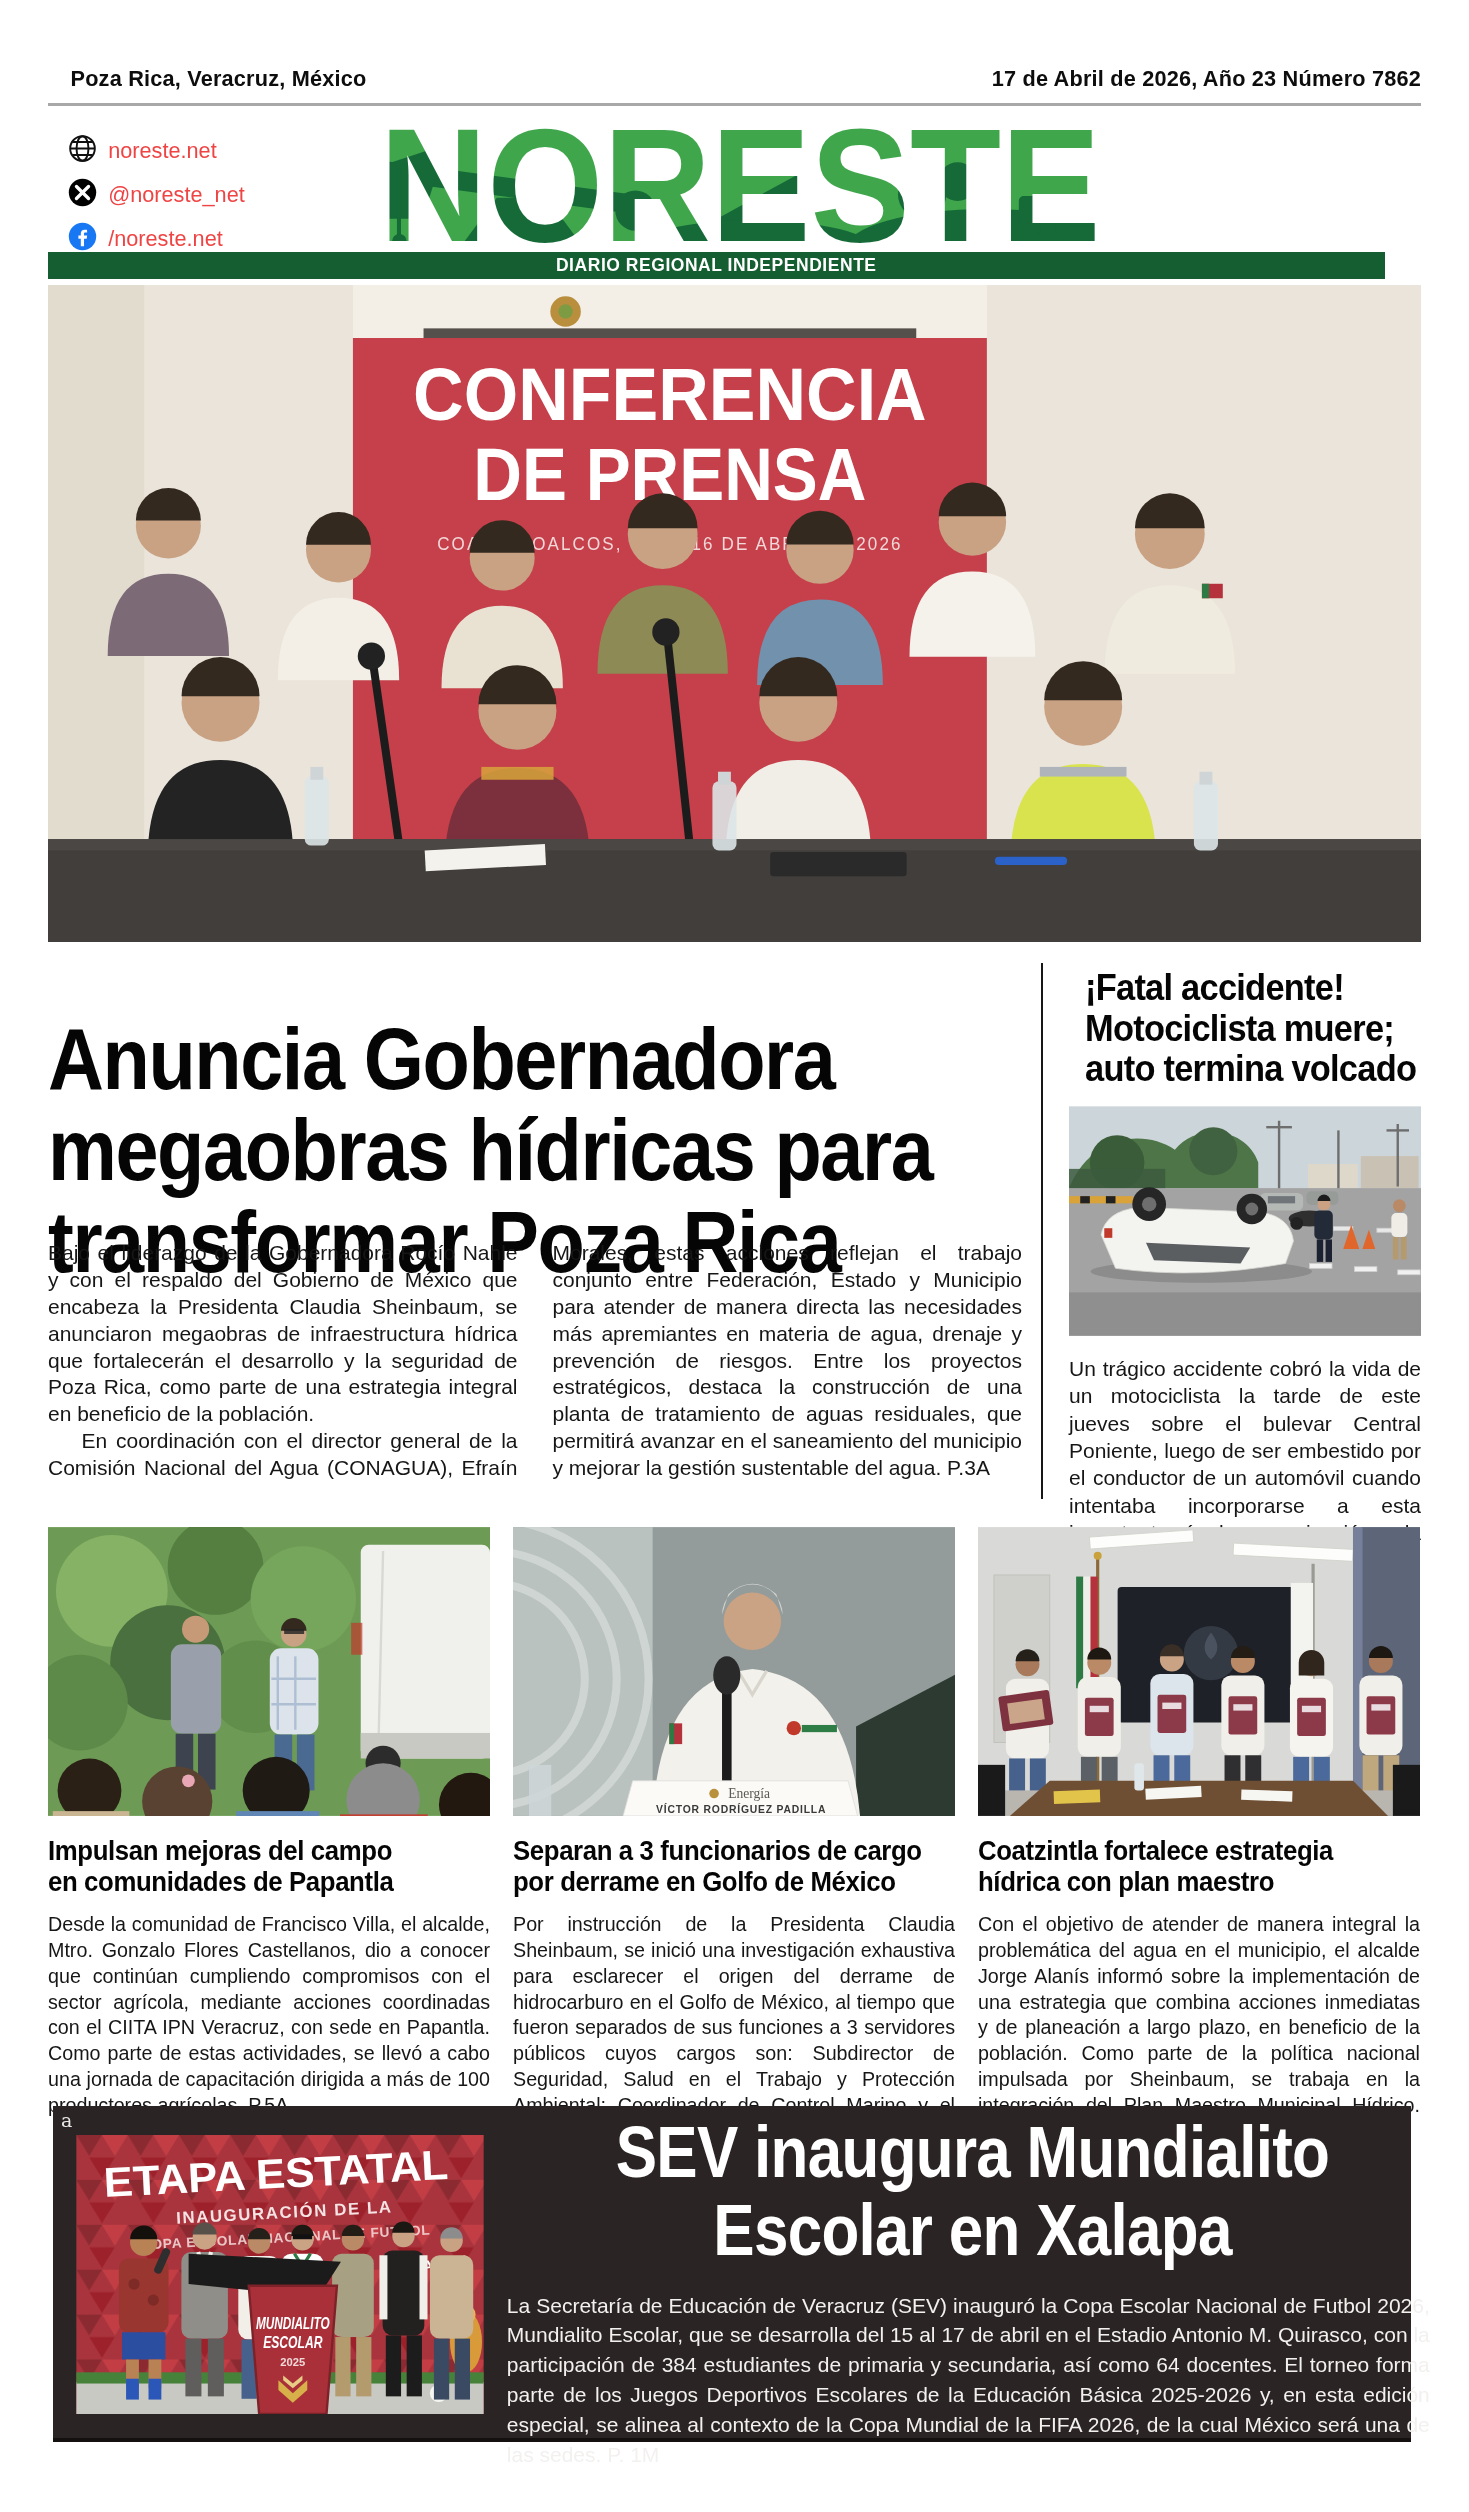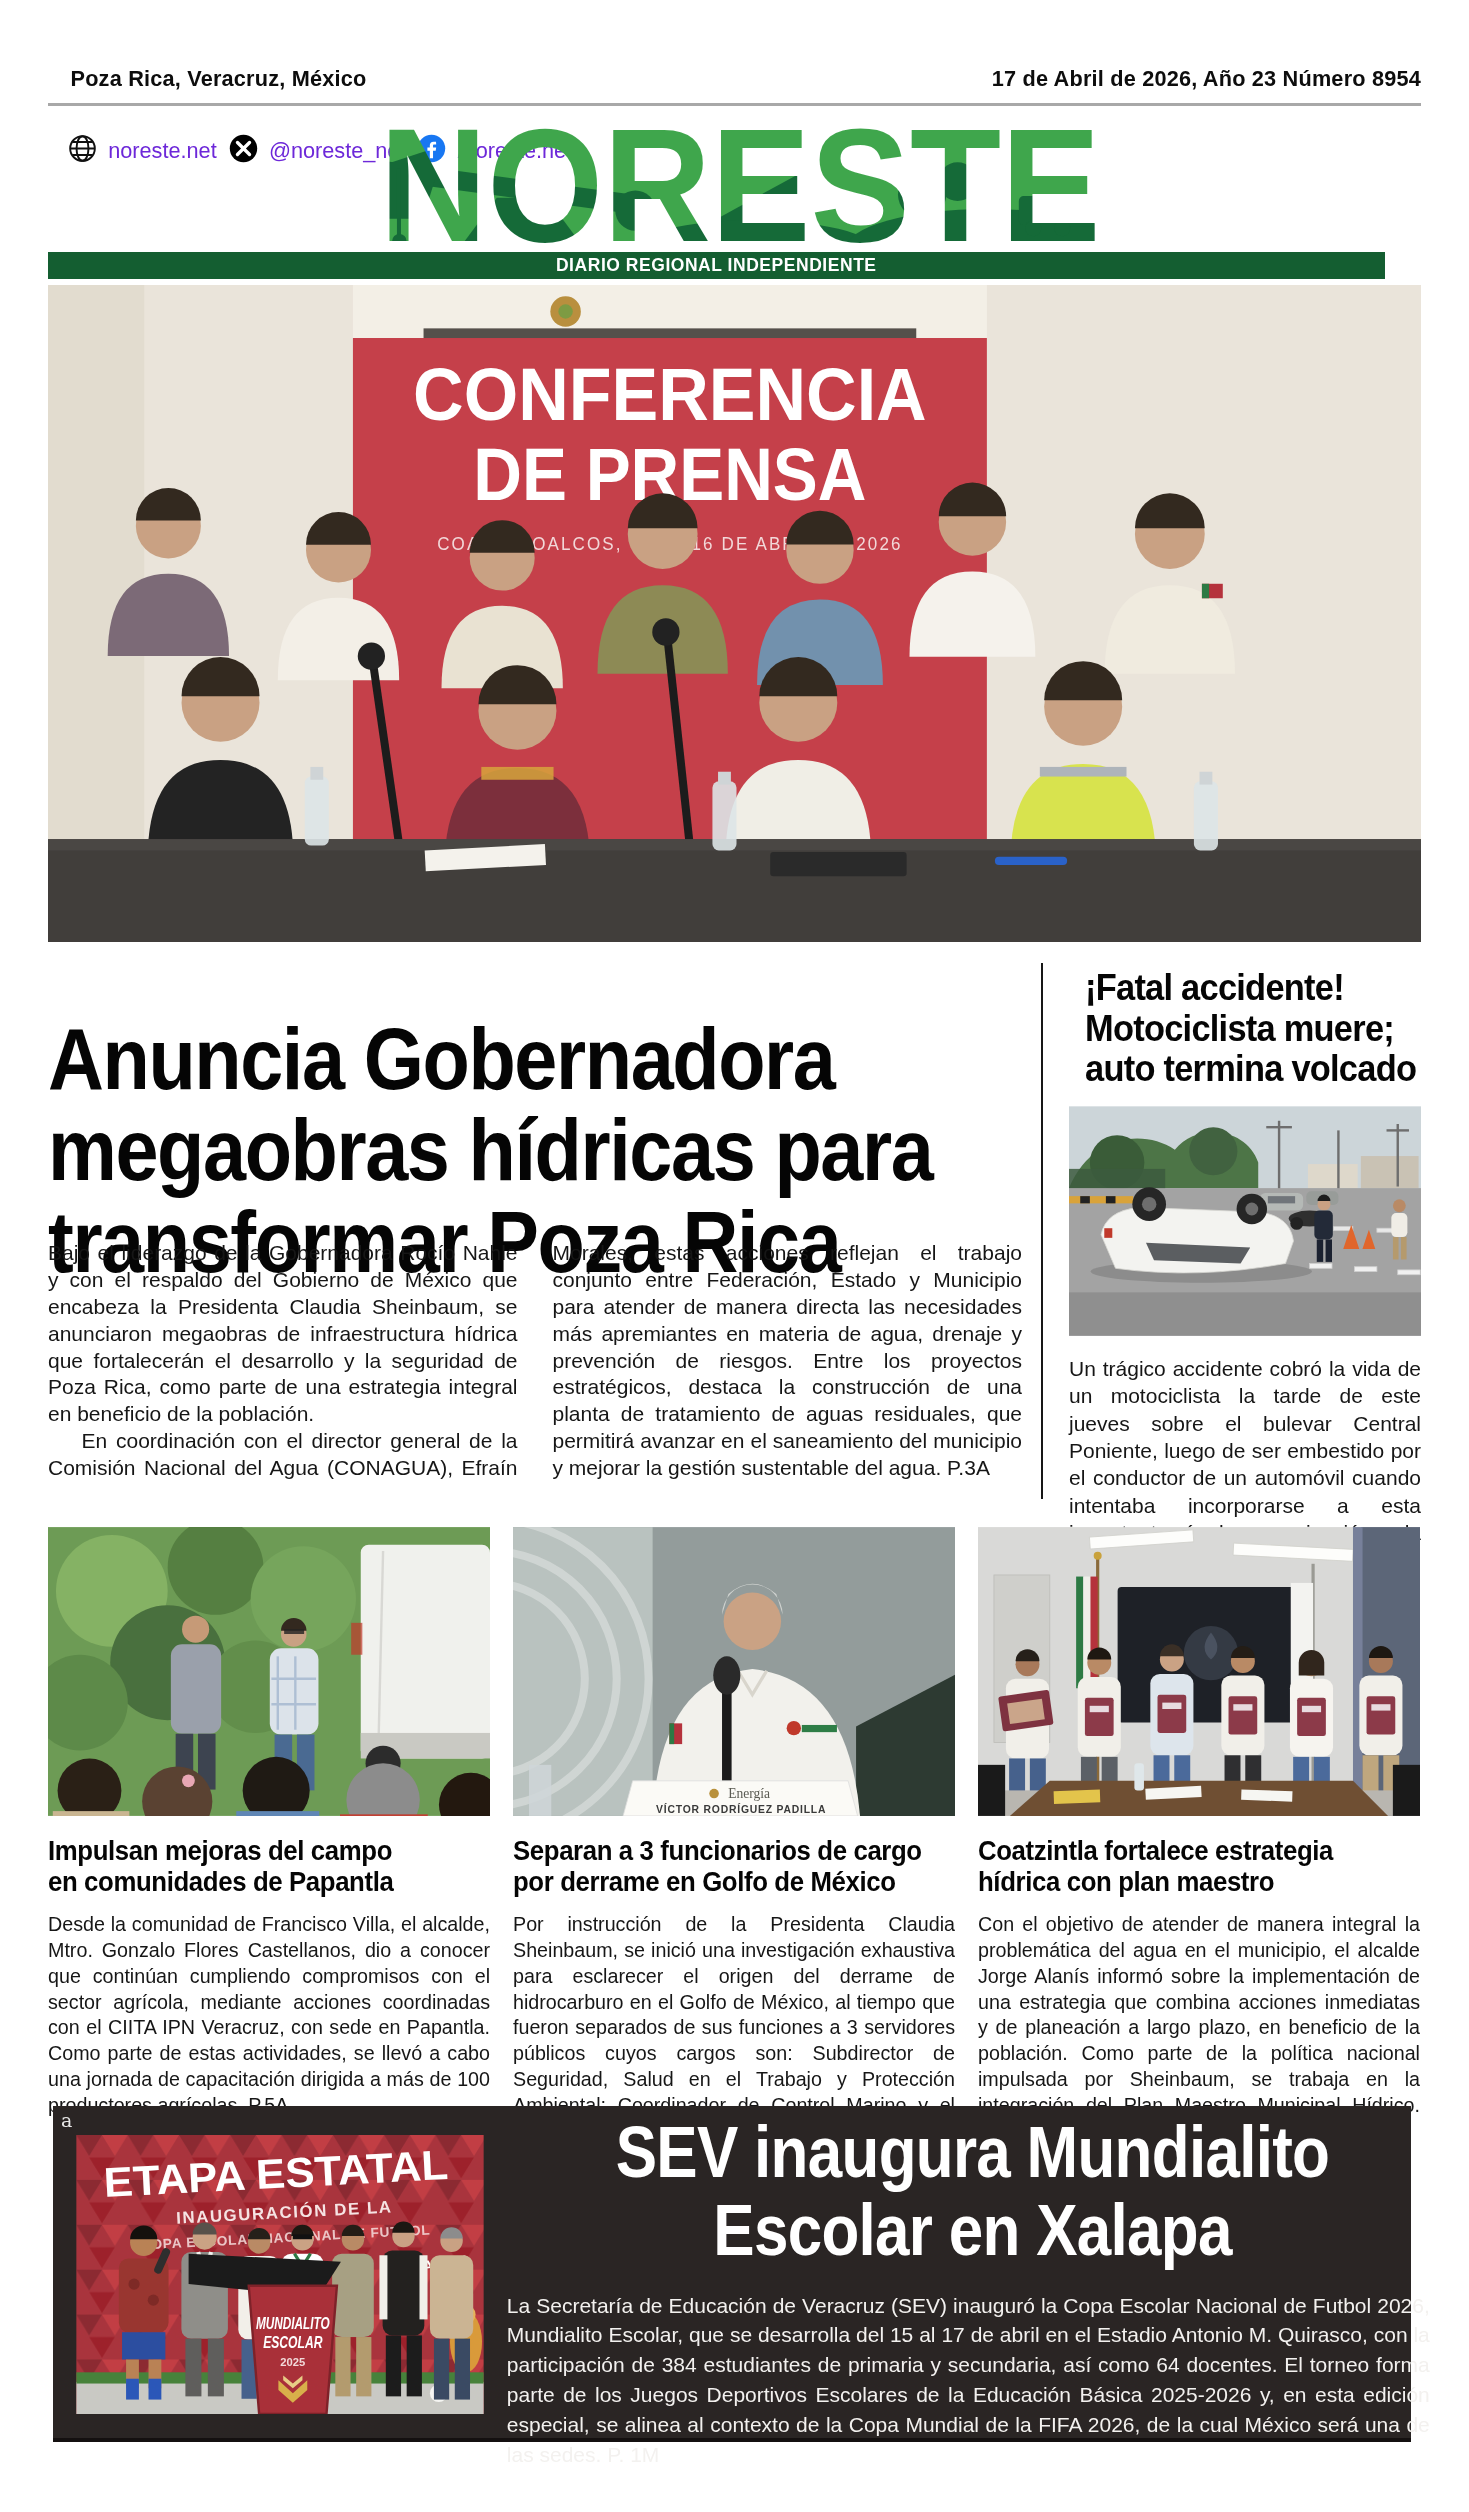--- a/index.html
+++ b/index.html
@@ -2,21 +2,21 @@
 <html lang="es" style="font-size:13px"><head>
 <meta charset="utf-8">
 <style>
   html,body{margin:0;padding:0;background:#ffffff;}
   body{width:1470px;height:2512px;position:relative;font-family:"Liberation Sans",sans-serif;color:#111;-webkit-font-smoothing:antialiased;}
   .abs{position:absolute;}
   
   .top-row{left:48px;top:66px;width:1373px;display:flex;justify-content:space-between;font-weight:bold;font-size:21.7px;letter-spacing:0.2px;color:#0d0d0d;text-align:right;}
   .top-row .left{padding-left:22.5px;}
   .head-rule{left:48px;top:103px;width:1373px;height:3.2px;background:#a8a8a8;}
-  .social{left:68px;top:135px;display:flex;flex-direction:row;gap:12px;font-size:21.7px;color:#6d28d9;}
+  .social{left:68px;top:135px;display:flex;flex-direction:column;gap:12px;font-size:21.7px;color:#ef4444;}
   .social-row{display:flex;align-items:center;gap:11.2px;height:32px;}
   .logo-wrap{left:376px;top:120px;width:729px;height:128px;}
   .tagline-bar{left:48px;top:252px;width:1337px;height:26.5px;background:#145e31;display:flex;align-items:center;justify-content:center;}
   .tagline-bar span{color:#ffffff;font-weight:bold;font-size:19px;letter-spacing:0.6px;display:inline-block;transform:scaleX(.92);}
   
   .photo{display:block;}
   .main-photo{left:48px;top:285px;width:1373px;height:657px;}
   
   .lead-headline{left:48px;top:954px;width:999px;font-weight:bold;color:#050505;font-size:88px;line-height:1.04;}
   .lead-headline span{display:block;white-space:nowrap;transform:scaleX(.88);transform-origin:left center;letter-spacing:-1.6px;}
@@ -42,21 +42,21 @@
   .sev-content{position:absolute;left:449px;top:8px;width:941px;}
   .sev-content h2{margin:0;text-align:center;color:#ffffff;font-size:72px;line-height:1.08;font-weight:bold;}
   .sev-content h2 span{display:block;white-space:nowrap;transform:scaleX(.86);transform-origin:center;letter-spacing:-0.8px;}
   .sev-content p{margin:21px 0 0 4.8px;width:923px;font-size:21px;line-height:1.42;text-align:justify;color:#f3f1ef;}
 </style>
 </head>
 <body>
 
 <div class="abs top-row">
   <div class="left">Poza Rica, Veracruz, México</div>
-  <div class="right">17 de Abril de 2026, Año 23 Número 8954</div>
+  <div class="right">17 de Abril de 2026, Año 23 Número 7862</div>
 </div>
 <div class="abs head-rule"></div>
 
 <div class="abs social">
   <div class="social-row">
     <span>
       <svg width="29" height="29" viewBox="0 0 36 36">
           <g fill="none" stroke="#111" stroke-width="2.4">
             <circle cx="18" cy="18" r="15.3"></circle>
             <ellipse cx="18" cy="18" rx="7.4" ry="15.3"></ellipse>

